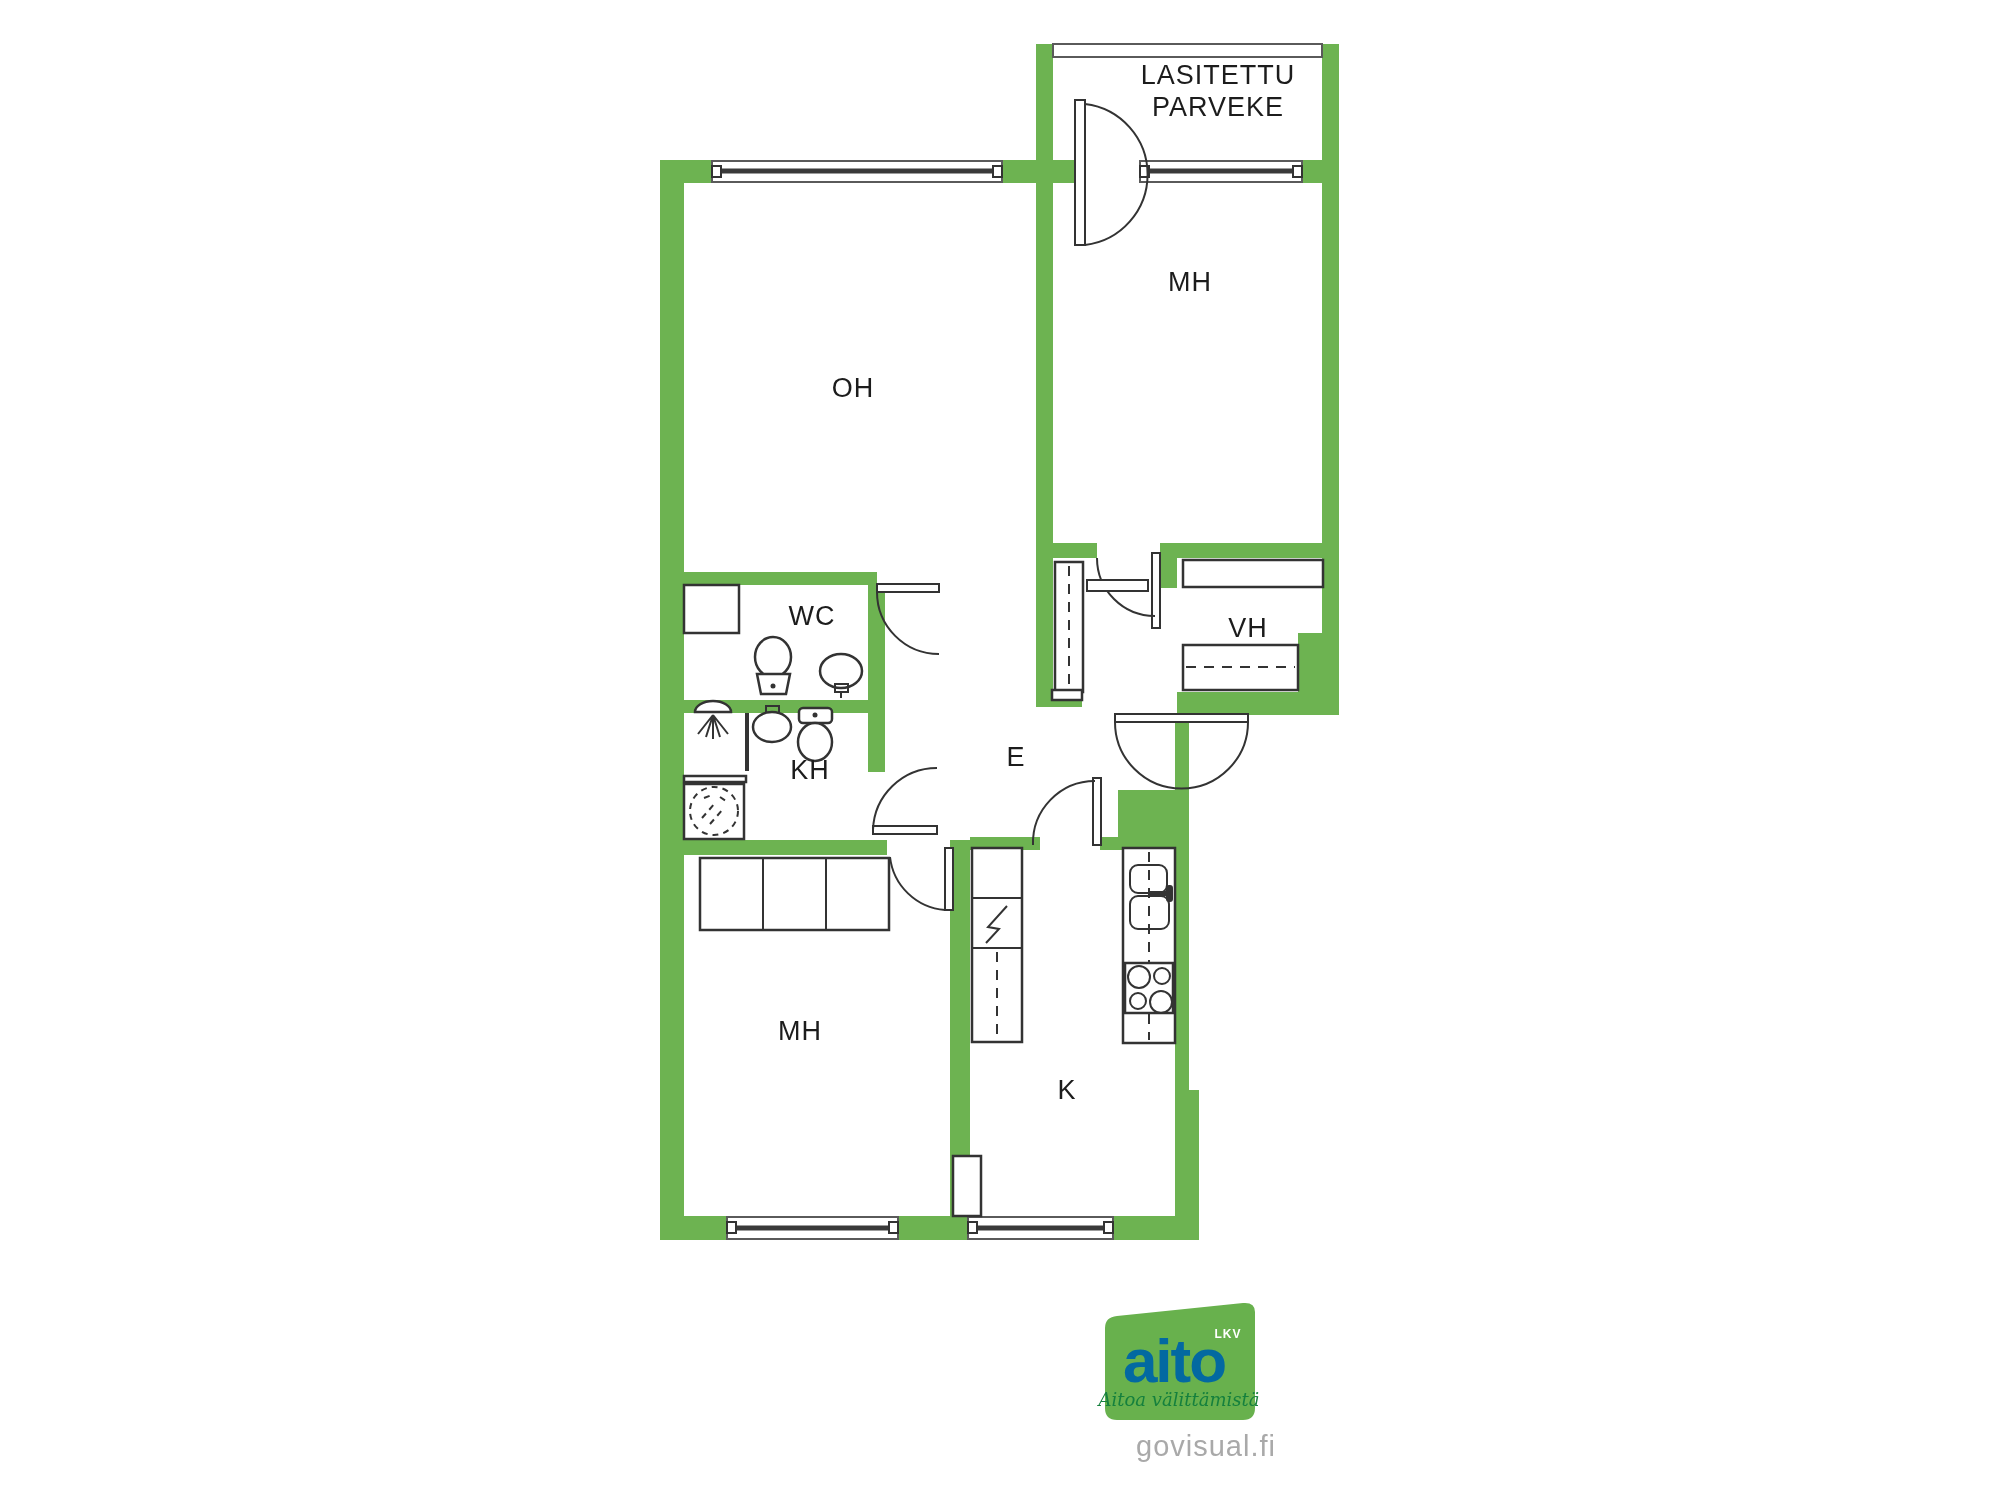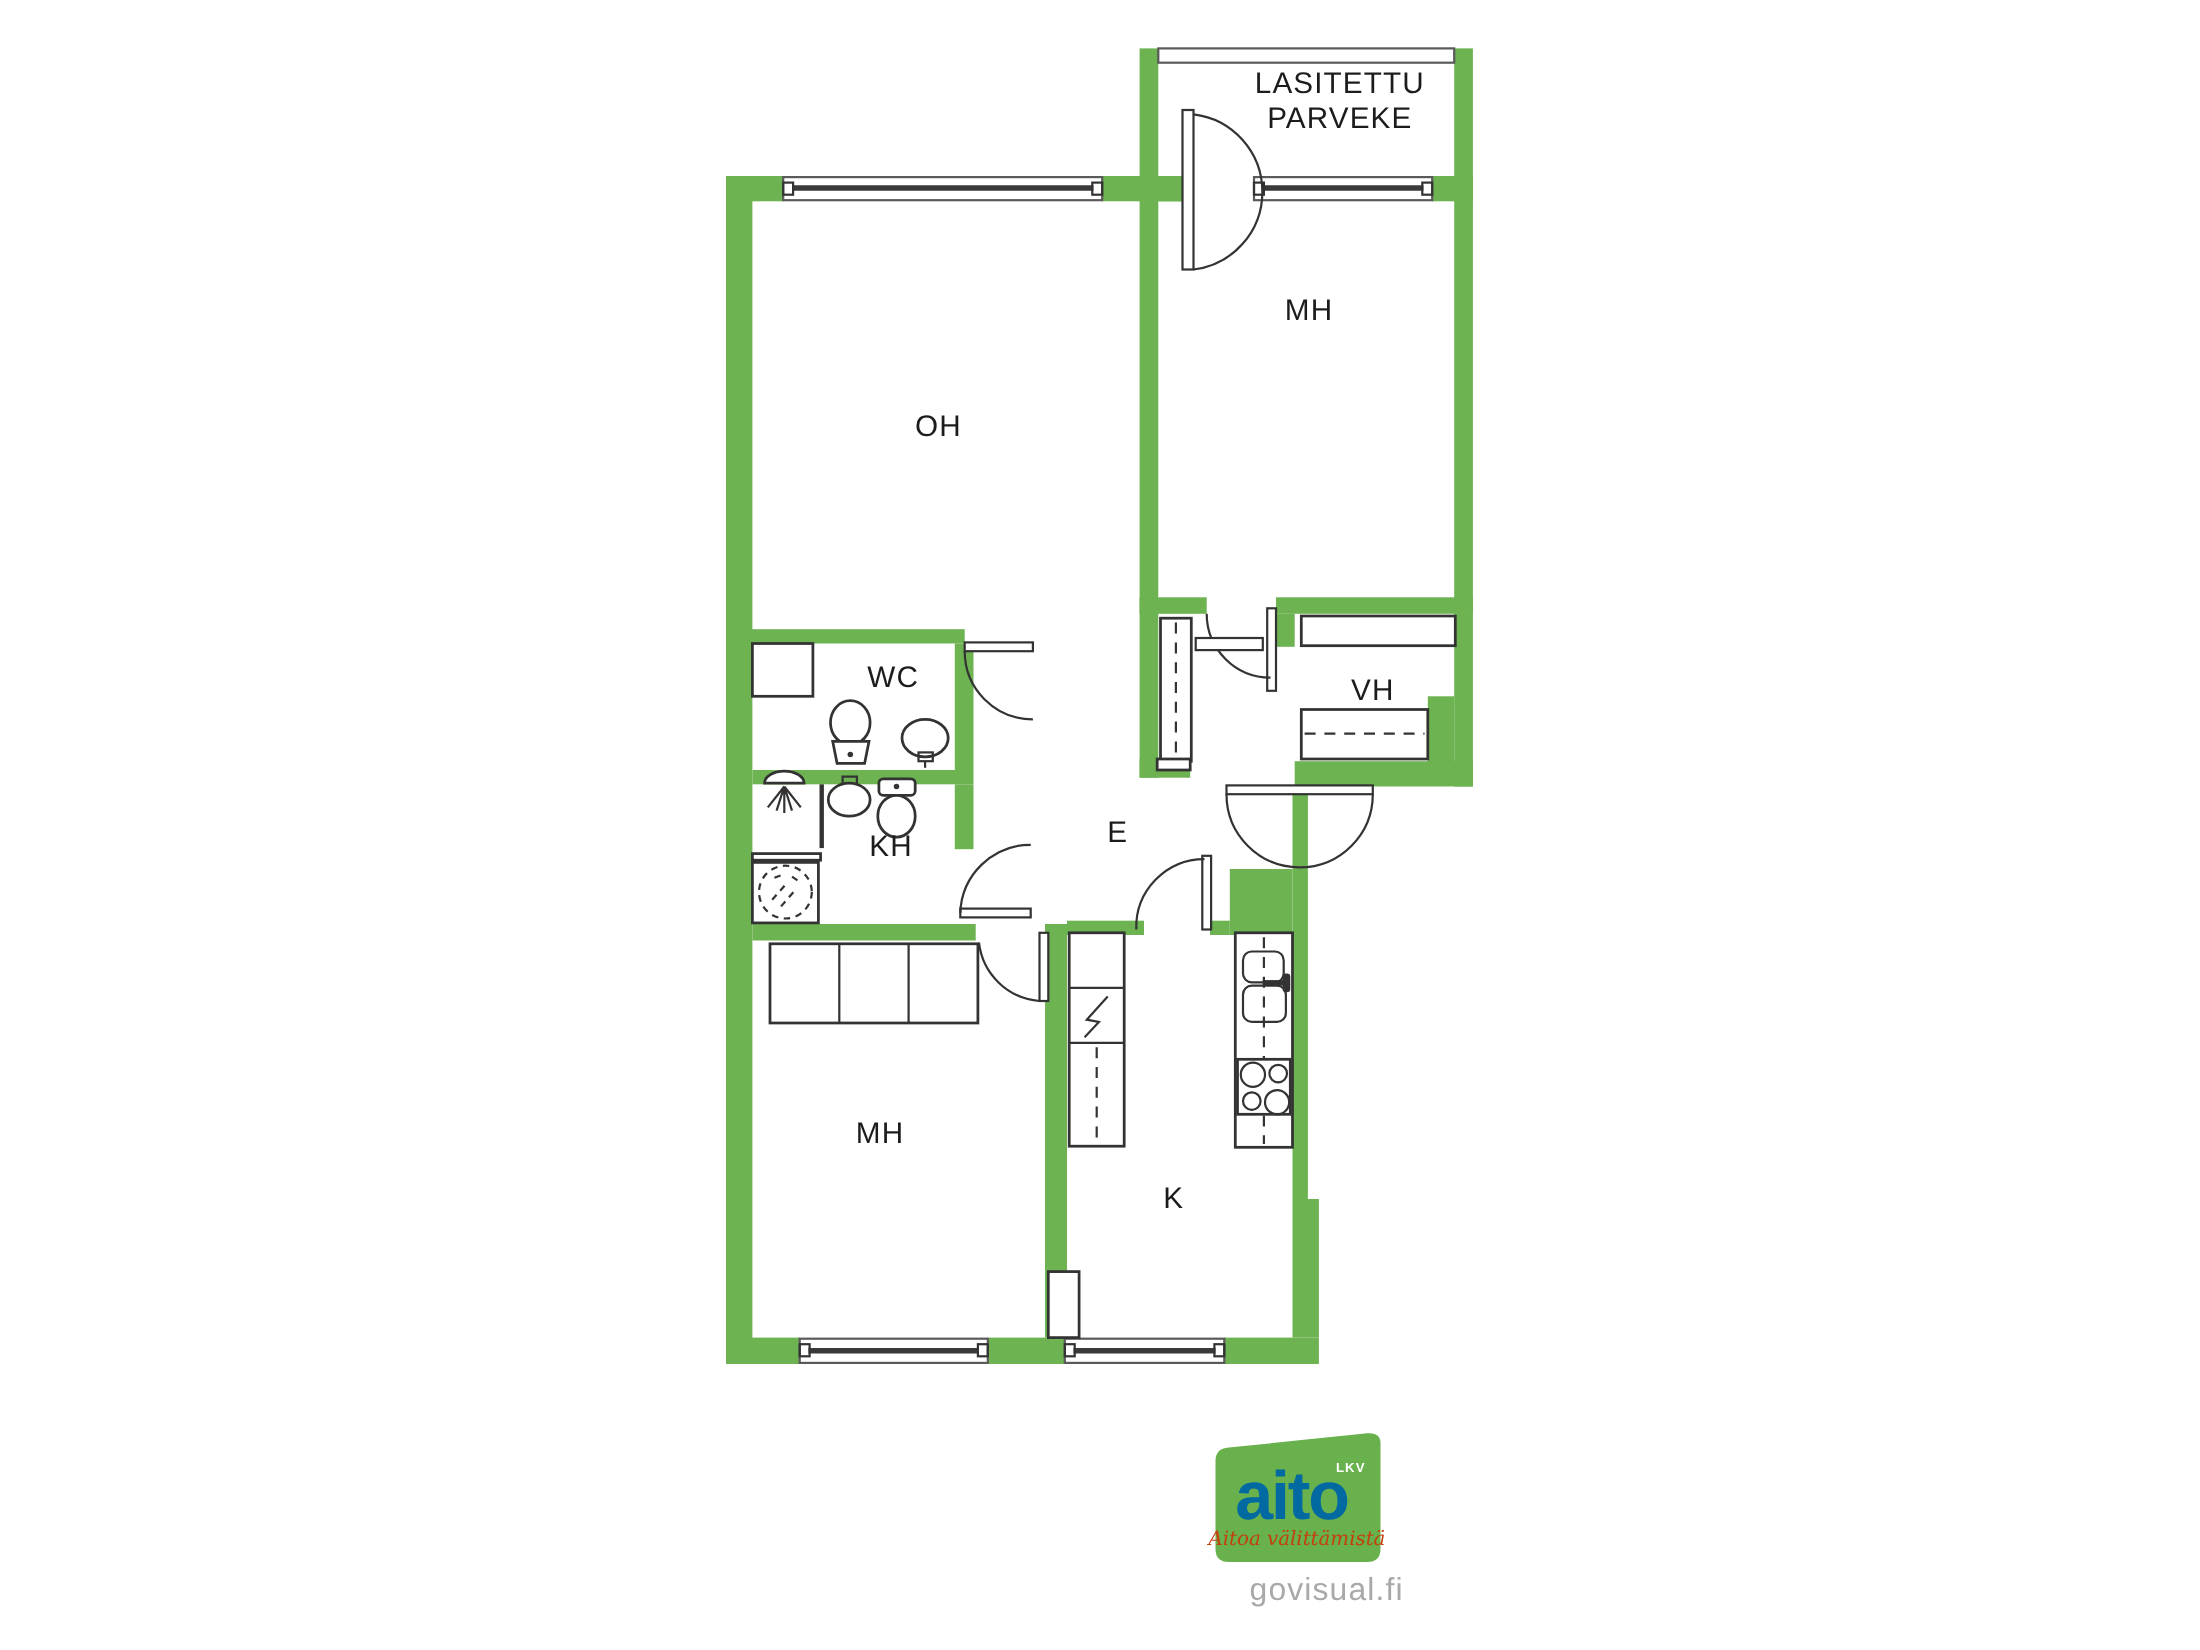--- a/index.html
+++ b/index.html
@@ -24,21 +24,21 @@
   .room-label{position:absolute;transform:translate(-50%,-50%);color:var(--text-dark,#1c1c1c);
               font-size:27px;letter-spacing:1px;white-space:nowrap;text-align:center;}
   .balcony-label{position:absolute;transform:translate(-50%,-50%);color:var(--text-dark,#1c1c1c);
               font-size:27px;letter-spacing:1px;text-align:center;line-height:1.18;}
   .disclaimer{position:absolute;transform:translate(-50%,-50%);color:var(--muted-gray,#9b9b9b);
               font-size:29px;letter-spacing:0.5px;white-space:nowrap;}
   .logo-brand{position:absolute;transform:translate(-50%,-50%);color:#0369a1;font-size:62px;
               font-weight:bold;letter-spacing:-2px;}
   .logo-suffix{position:absolute;transform:translate(-50%,-50%);color:#ffffff;font-size:12px;
               font-weight:bold;letter-spacing:1px;}
-  .logo-tagline{position:absolute;transform:translate(-50%,-50%);color:#c2410c;font-size:18px;
+  .logo-tagline{position:absolute;transform:translate(-50%,-50%);color:#15803d;font-size:18px;
               font-style:italic;font-family:"DejaVu Serif",serif;white-space:nowrap;}
   .watermark{position:absolute;transform:translate(-50%,-50%);color:var(--watermark-gray,#a9a9a9);
               font-size:29px;letter-spacing:1px;}
 </style>
 </head>
 <body>
 
 <div class="canvas">
 
   <svg width="2000" height="1500" viewBox="0 0 2000 1500">

